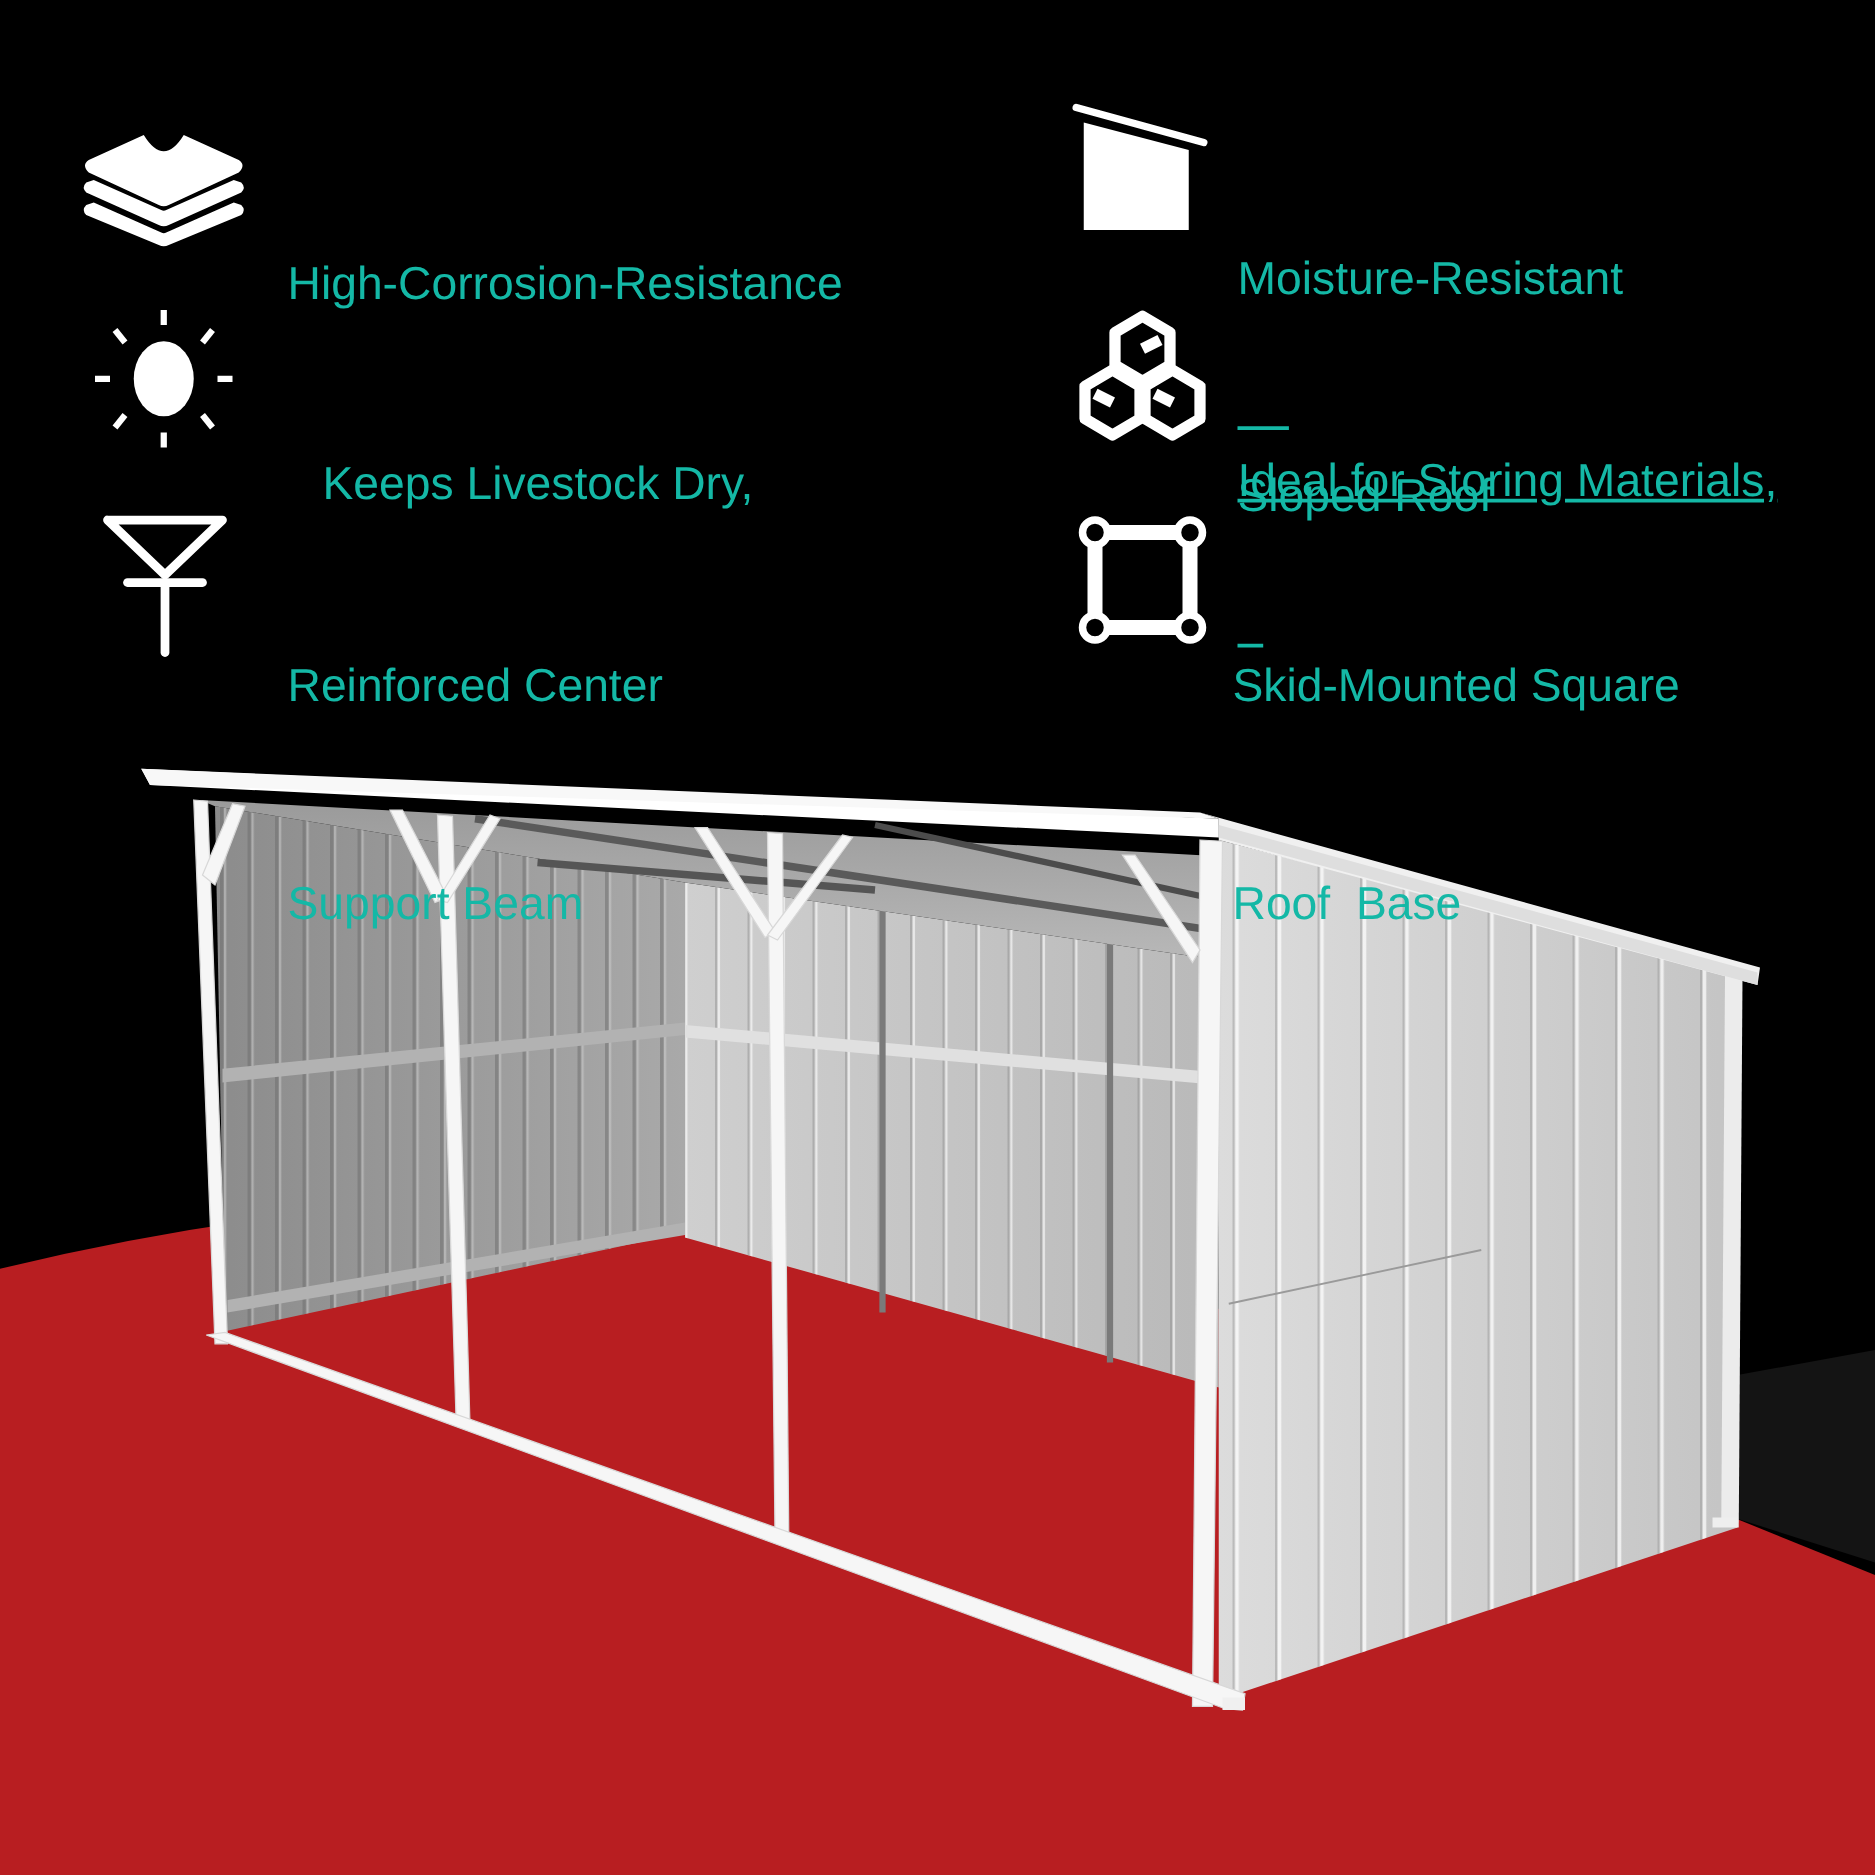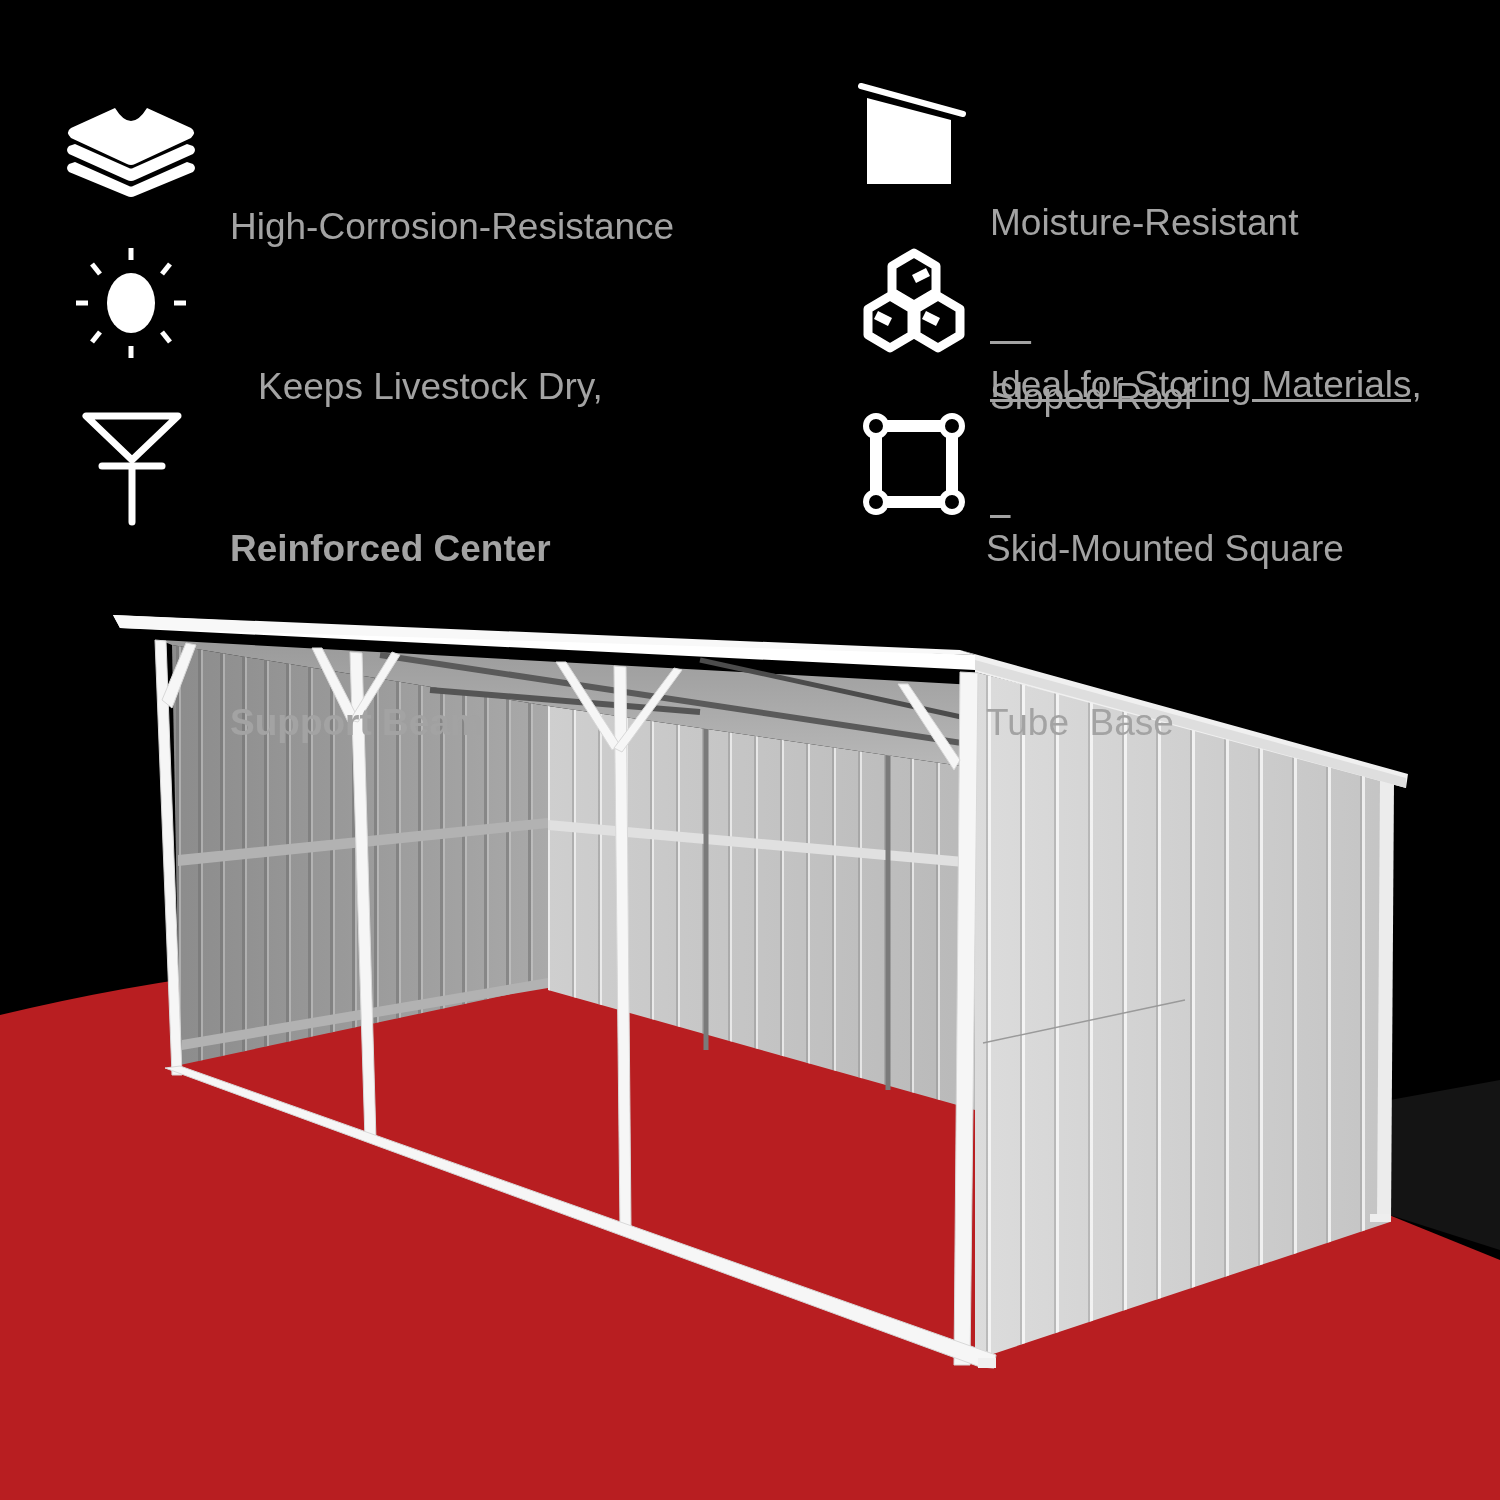--- a/index.html
+++ b/index.html
@@ -11,21 +11,21 @@
   .feature {
     position: absolute;
     display: block;
   }
   .feature .icon {
     position: absolute;
     left: 0; top: 0;
   }
   .feature .text {
     position: absolute;
-    color: #a3a3a3;
+    color: #14b8a6;
     font-size: 37px;
     line-height: 58px;
     white-space: pre;
     letter-spacing: 0px;
   }
   .scene {
     position: absolute; left: 0; top: 0; width: 1500px; height: 1500px;
   }
 </style>
 </head>
@@ -179,33 +179,33 @@
     <div>Ideal for Storing Materials,</div>
   </div>
 </div>
 
 <div class="feature" style="left:80px; top:404px; width:700px; height:120px;">
   <svg class="icon" width="104" height="116" viewBox="0 0 104 116" style="left:0; top:8px;">
     <polygon points="6,4 98,4 52,48" fill="none" stroke="#fff" stroke-width="7" stroke-linejoin="round"></polygon>
     <line x1="22" y1="54" x2="82" y2="54" stroke="#fff" stroke-width="7" stroke-linecap="round"></line>
     <line x1="52" y1="54" x2="52" y2="110" stroke="#fff" stroke-width="7" stroke-linecap="round"></line>
   </svg>
-  <div class="text" style="left:150px; top:0;font-weight:bold;">
+  <div class="text" style="left:150px; top:0;">
     <div>Reinforced Center</div>
     <div>Support Beam</div>
   </div>
 </div>
 
 <div class="feature" style="left:862px; top:404px; width:640px; height:120px;">
   <svg class="icon" width="104" height="104" viewBox="0 0 104 104" style="left:0; top:8px;">
     <rect x="14" y="14" width="76" height="76" fill="none" stroke="#fff" stroke-width="12"></rect>
     <g fill="#000" stroke="#fff" stroke-width="6">
       <circle cx="14" cy="14" r="10"></circle>
       <circle cx="90" cy="14" r="10"></circle>
       <circle cx="14" cy="90" r="10"></circle>
       <circle cx="90" cy="90" r="10"></circle>
     </g>
   </svg>
   <div class="text" style="left:124px; top:0;">
     <div>Skid-Mounted Square</div>
-    <div>Tube  Base</div>
+    <div>Roof  Base</div>
   </div>
 </div>
 
 </body></html>

